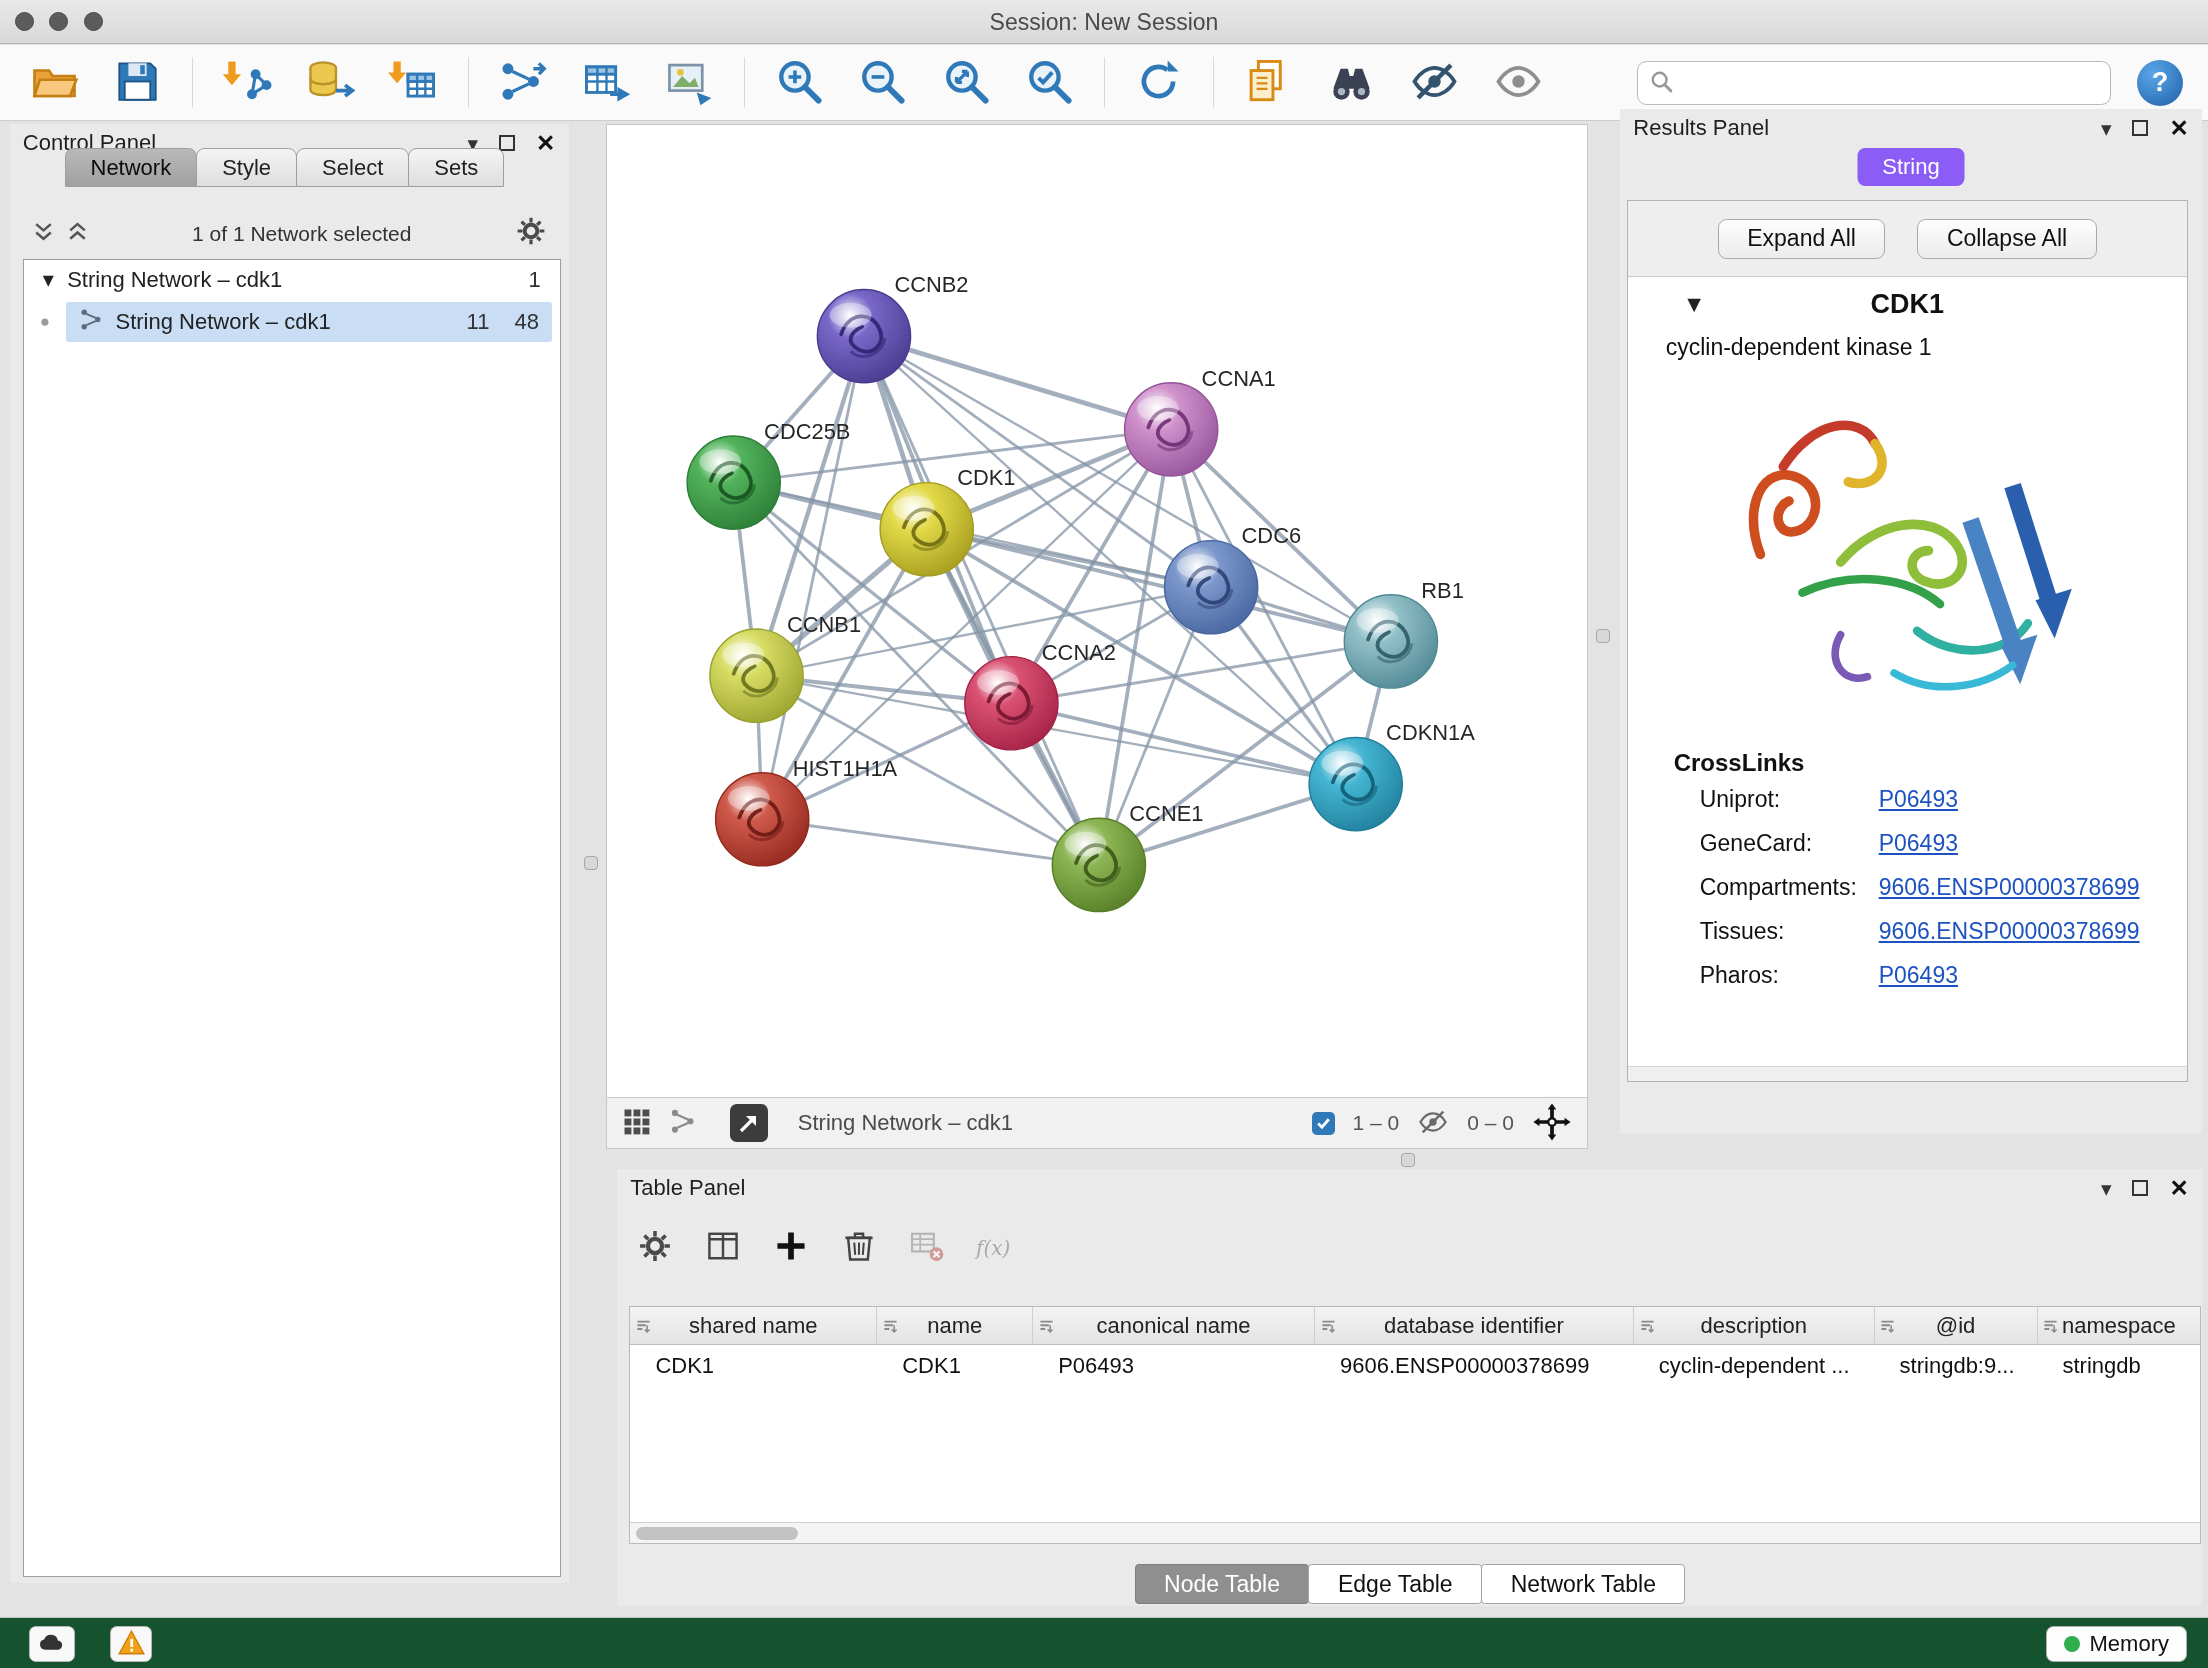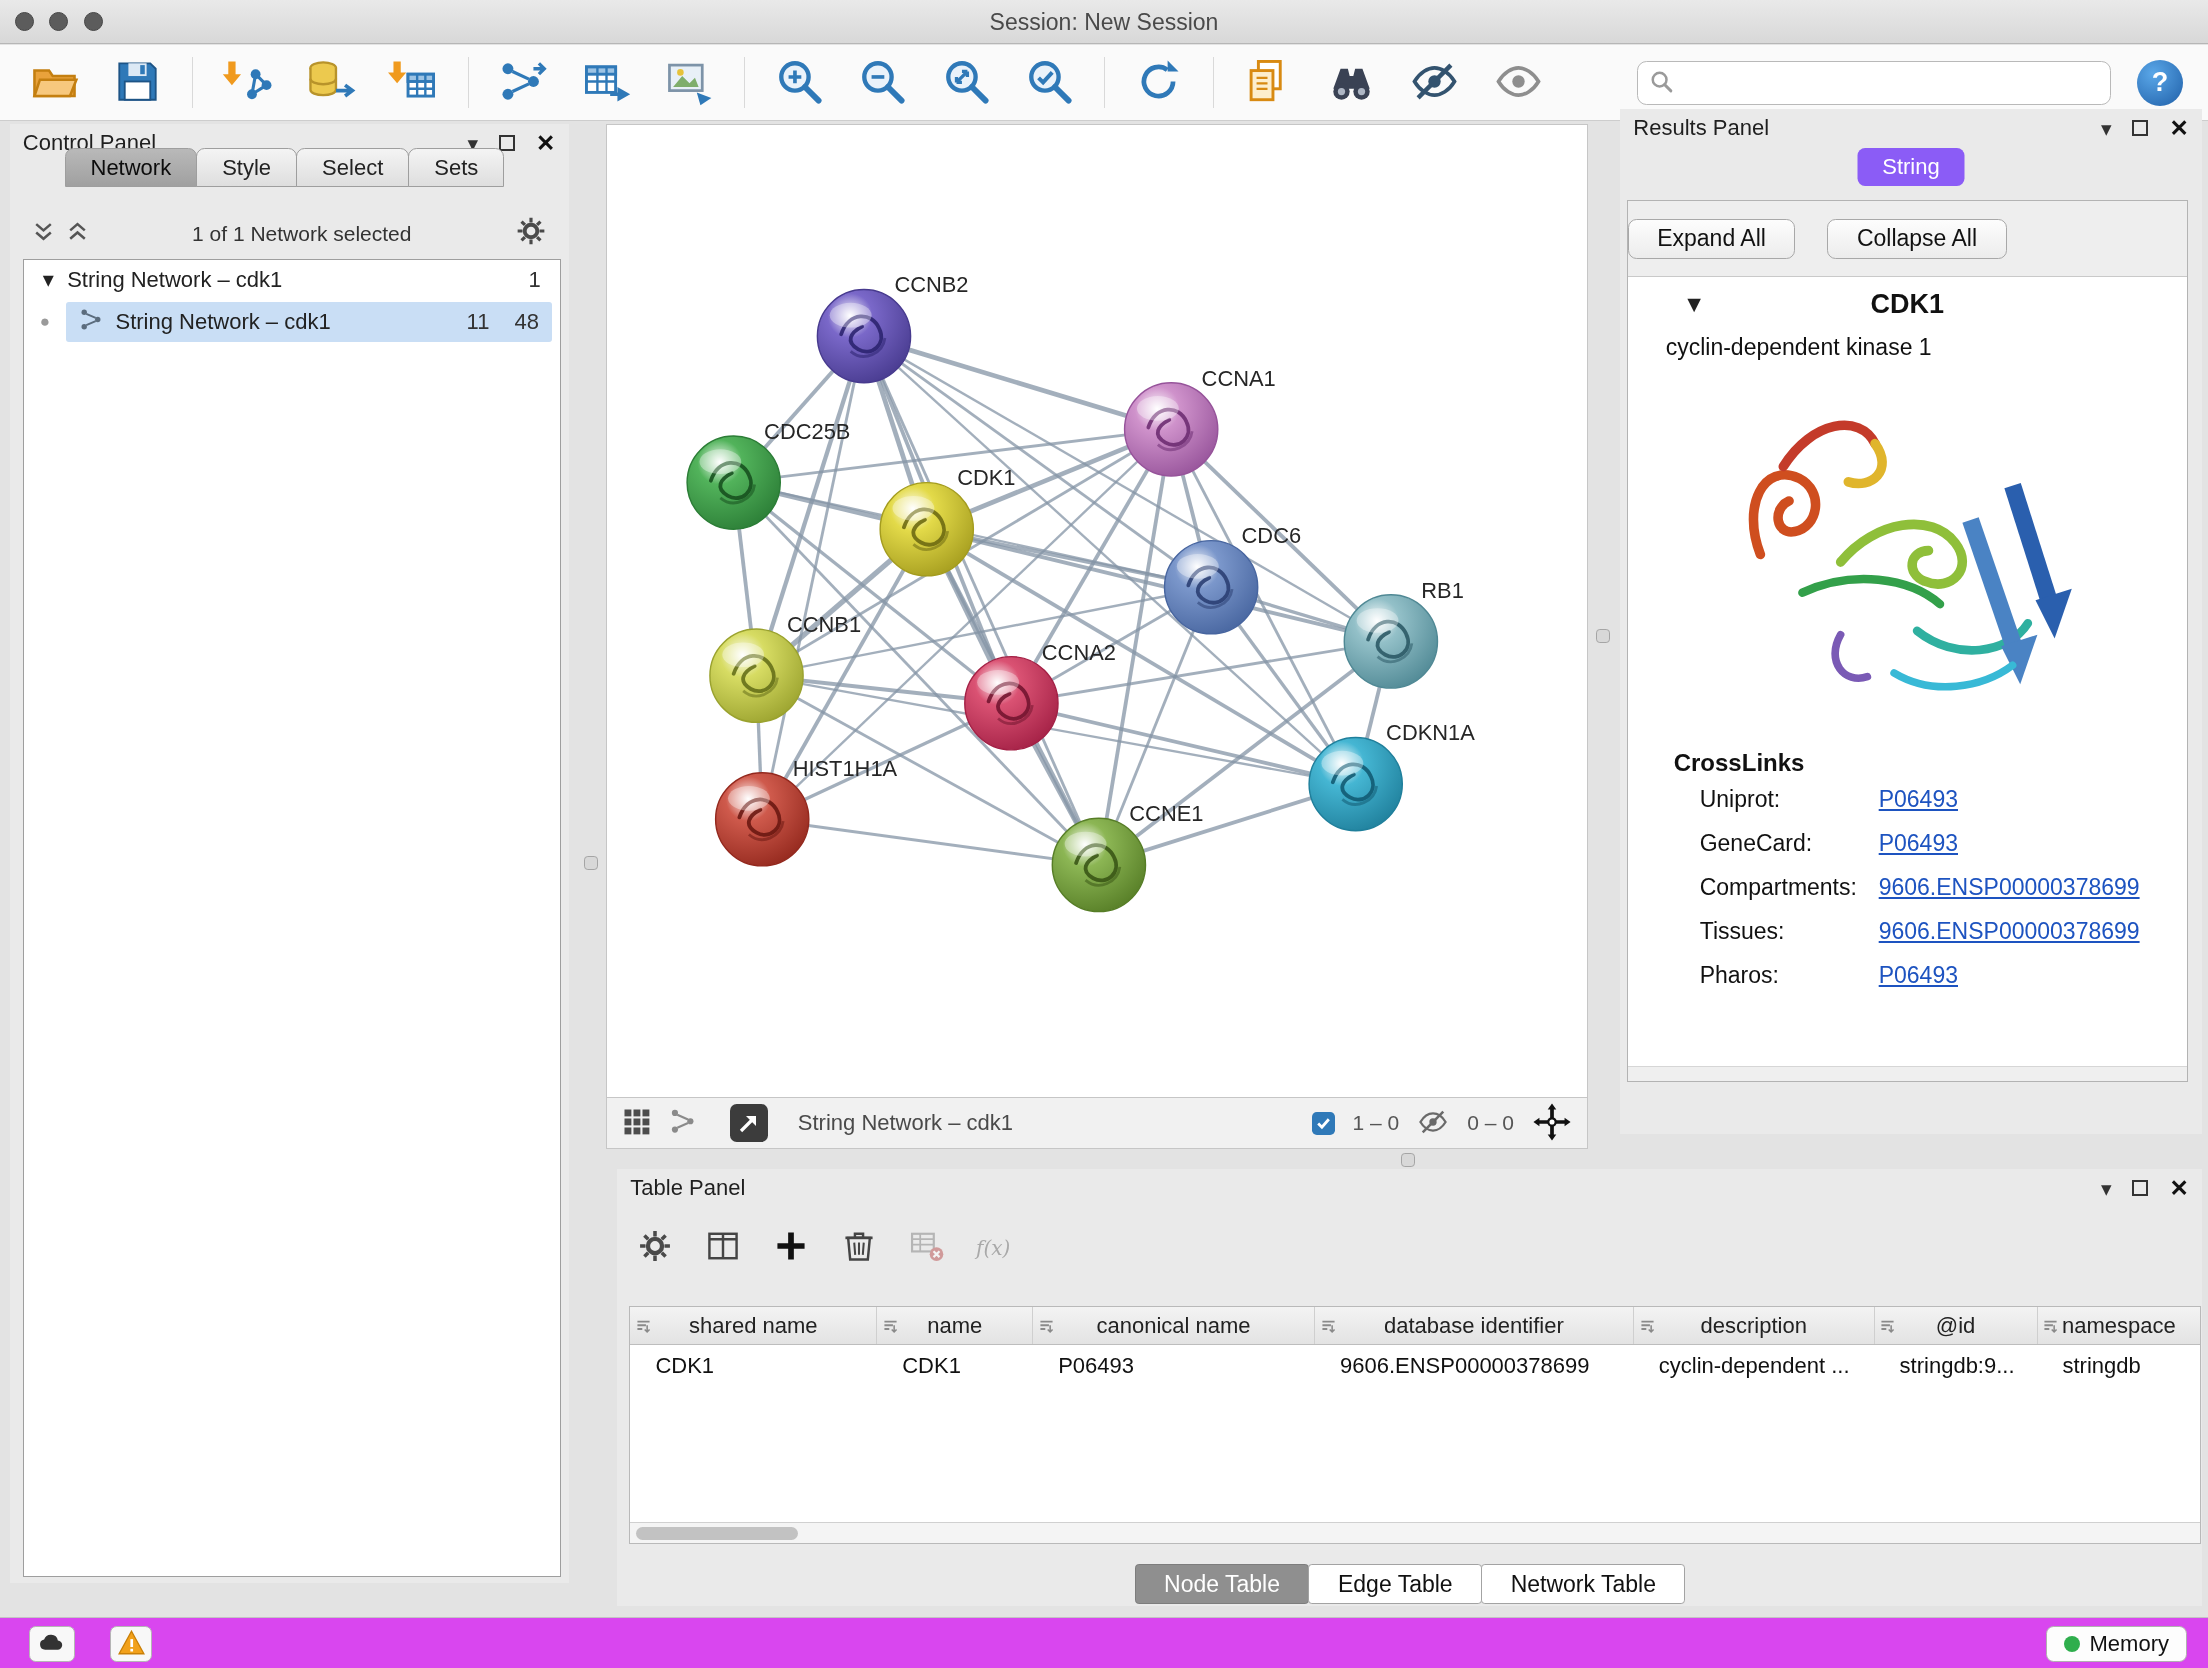--- a/index.html
+++ b/index.html
@@ -50,21 +50,21 @@
   .net-title{font-size:22px;color:#4a4a4a;margin-left:13.3px}
   .darkbtn{width:38px;height:38px;background:#3c3c3c;border-radius:6.7px;display:flex;align-items:center;justify-content:center;margin-left:15px}
   .chk{width:23px;height:23px;background:#2f79b8;border-radius:4.8px;display:flex;align-items:center;justify-content:center}
   .cnt-txt{font-size:21px;color:#555}
   .net-right{margin-left:auto;display:flex;align-items:center;gap:18px}
 
   
   .results-panel{position:absolute;left:1620px;top:109px;width:582px;height:1025px;background:#eaeaea}
   .rp-tab{position:absolute;left:50%;transform:translateX(-50%);top:39px;height:38px;min-width:107px;padding:0 23px;background:#8b5cf6;color:#fff;font-size:22px;display:flex;align-items:center;justify-content:center;border-radius:7.6px}
   .rp-card{position:absolute;left:6.7px;top:91px;width:561px;height:882px;background:#fff;border:1px solid #b3b3b3}
-  .rp-btnrow{height:76px;background:#eeeeee;border-bottom:1px solid #c9c9c9;display:flex;align-items:center;justify-content:flex-start;gap:32px}
+  .rp-btnrow{height:76px;background:#eeeeee;border-bottom:1px solid #c9c9c9;display:flex;align-items:center;justify-content:center;gap:32px}
   .rp-btn{height:40px;padding:0 28.5px;border:1px solid #a8a8a8;border-radius:8.6px;background:linear-gradient(#fdfdfd,#ececec);font-size:23px;color:#111;display:flex;align-items:center}
   .rp-protrow{height:55px;display:flex;align-items:center;padding:0 0 0 55px;gap:0;position:relative}
   .rp-protname{position:absolute;left:0;right:0;text-align:center;font-size:27px;font-weight:bold;color:#111}
   .rp-desc{padding:1.9px 0 0 38px;font-size:23px;color:#111}
   .rp-structure{display:flex;justify-content:center;margin-top:25px}
   .rp-cross{padding:28.5px 0 0 46px;font-size:24px;font-weight:bold;color:#111}
   .rp-linkrow{display:flex;padding-left:72px;height:44px;align-items:center;font-size:23px}
   .rp-linkrow .lbl{width:179px;color:#111}
   .rp-linkrow a{color:#1d53c0;text-decoration:underline}
   .rp-hscroll{position:absolute;left:0;bottom:0;width:100%;height:15px;background:#efefef;border-top:1px solid #d6d6d6}
@@ -86,21 +86,21 @@
   .td:nth-child(1){width:247px}.td:nth-child(2){width:156px}.td:nth-child(3){width:282px}
   .td:nth-child(4){width:319px}.td:nth-child(5){width:241px}.td:nth-child(6){width:163px}
   .td:nth-child(7){width:163px}
   .tp-scroll{height:21px;background:#f4f4f4;border-top:1px solid #d0d0d0;position:relative}
   .tp-thumb{position:absolute;left:5.7px;top:3.8px;width:162px;height:13.3px;border-radius:6.7px;background:#c2c2c2}
   .tp-tabs{position:absolute;left:0;right:0;top:395px;display:flex;justify-content:center;gap:0}
   .tptab{height:40px;display:flex;align-items:center;justify-content:center;padding:0 28.5px;font-size:23px;border:1px solid #a3a3a3;background:#fff;color:#111;margin-right:-1px;border-radius:3.8px}
   .tptab.active{background:#8f8f8f;color:#fff;border-color:#7d7d7d}
 
   
-  .statusbar{position:absolute;left:0;top:1617px;width:2208px;height:51px;background:#d946ef;border-top:1px solid #c3c3c3}
+  .statusbar{position:absolute;left:0;top:1617px;width:2208px;height:51px;background:#14532d;border-top:1px solid #c3c3c3}
   .sb-btn{position:absolute;top:7.6px;height:36px;border:1px solid #b5b5b5;border-radius:6.7px;background:#f8f8f8;display:flex;align-items:center;justify-content:center}
   .memory-btn{position:absolute;right:21px;top:7.6px;height:36px;padding:0 17px;border:1px solid #b0b0b0;border-radius:7.6px;background:#fdfdfd;display:flex;align-items:center;gap:9.5px;font-size:22px;color:#111}
   .memdot{width:16px;height:16px;border-radius:50%;background:#2fae4d}
 
   .splitter{position:absolute;width:14.3px;height:14.3px;background:#d8d8d8;border:1px solid #a5a5a5;border-radius:3.8px}
   .gearglyph{font-size:30px;color:#4a4a4a;line-height:1}
 </style>
 </head>
 <body>
 

